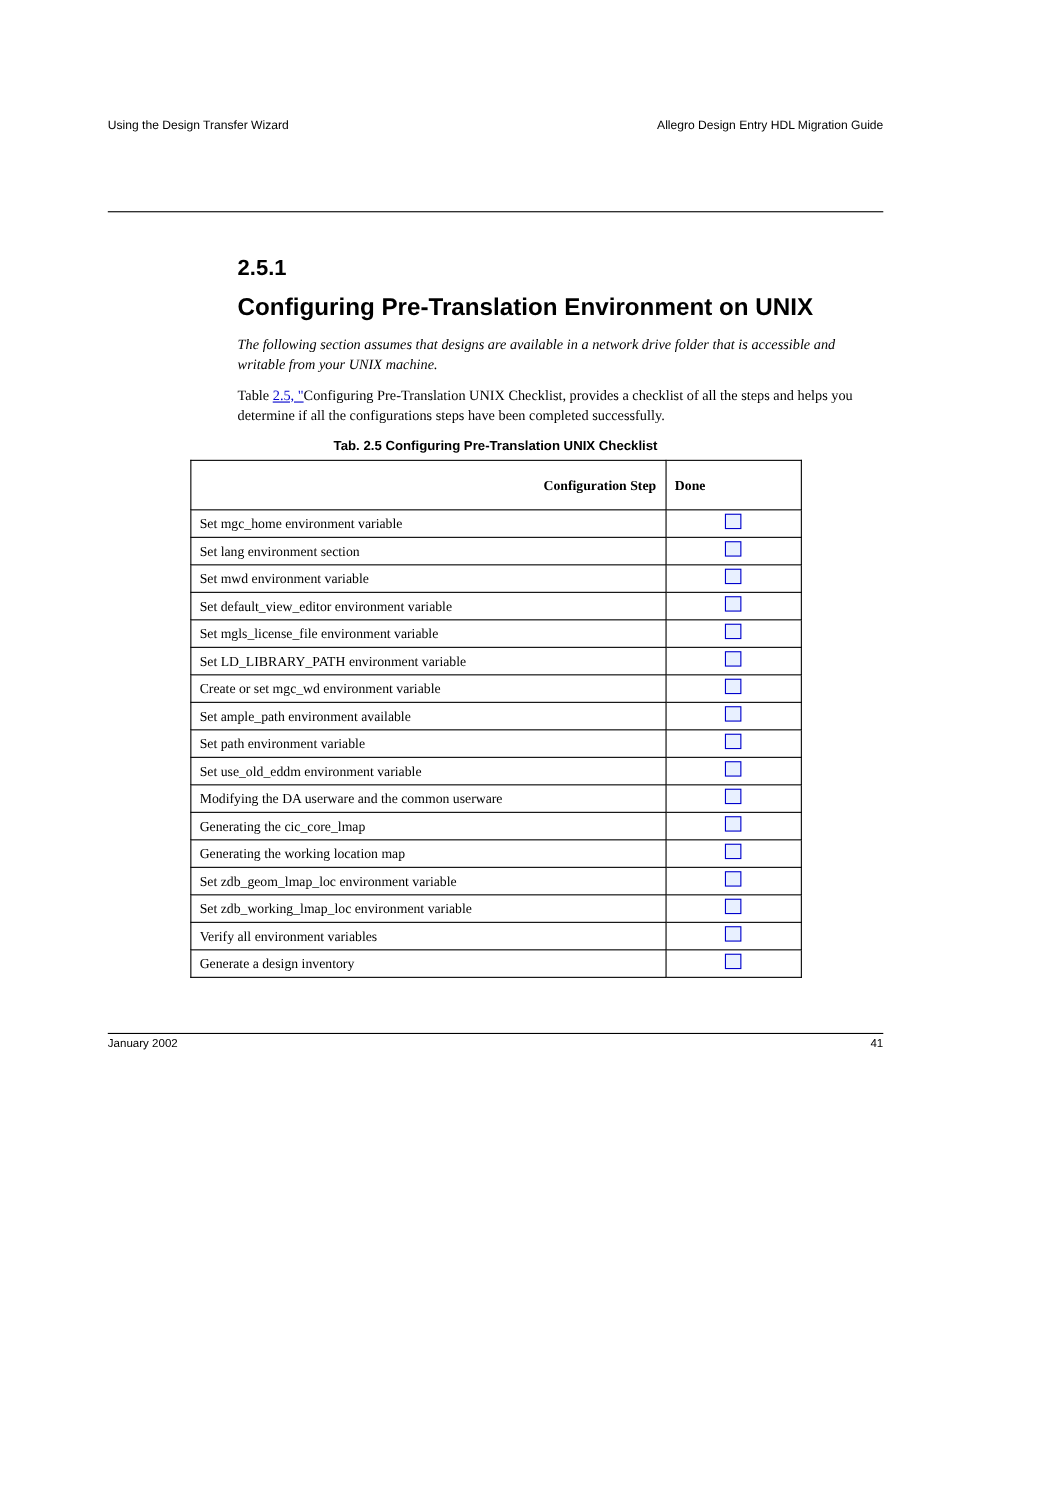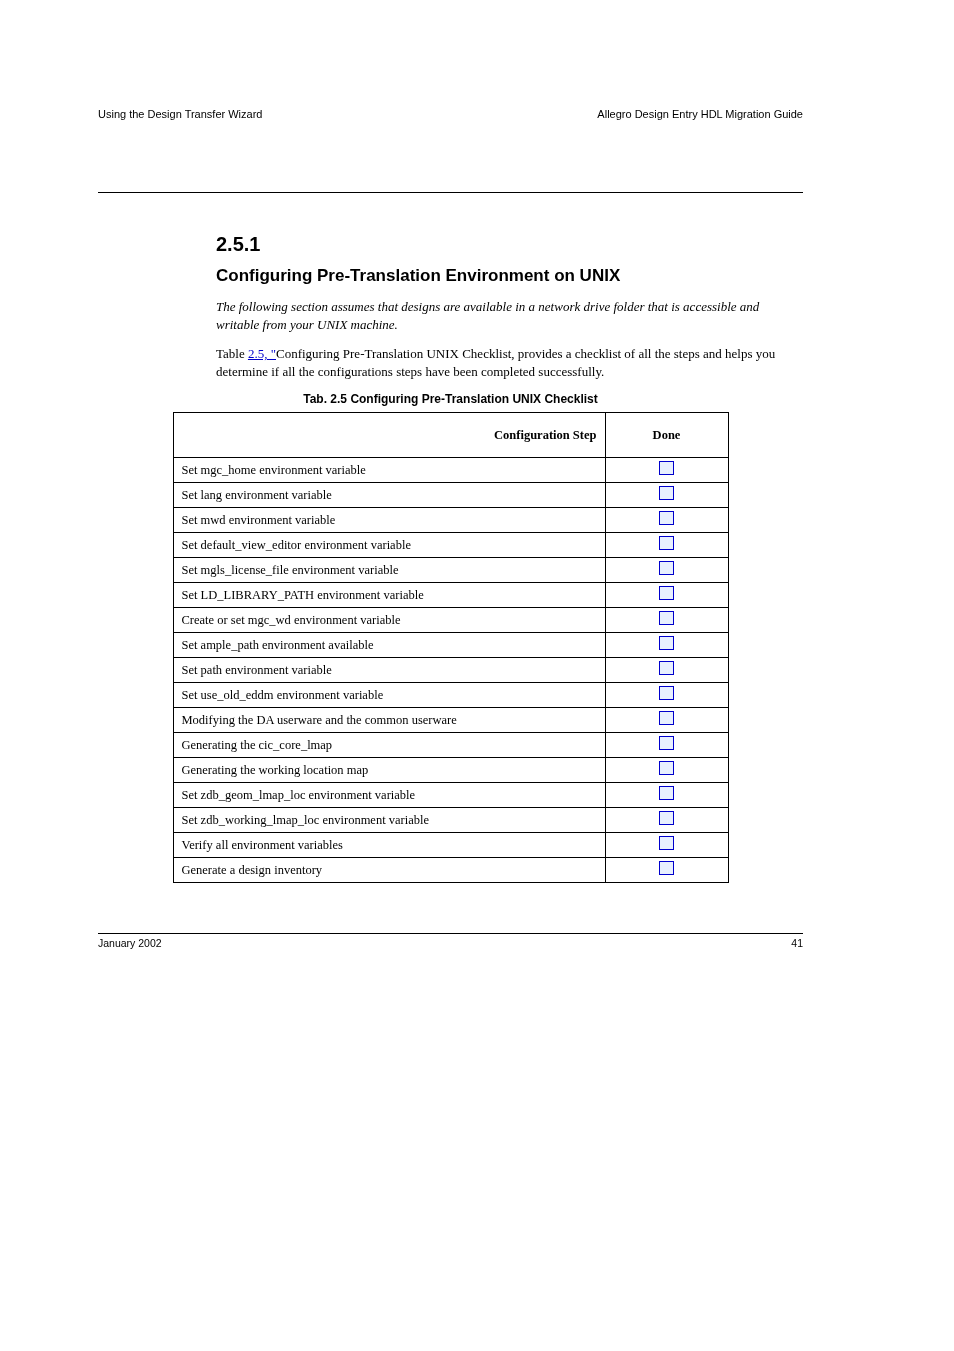--- a/index.html
+++ b/index.html
@@ -34,21 +34,21 @@
     font-family: Arial, sans-serif;
     margin-top: 36px;
     margin-bottom: 4px;
   }
   .section-title-row {
     display: flex;
     align-items: flex-start;
     margin-bottom: 6px;
   }
   .section-title {
-    font-size: 17px;
+    font-size: 22px;
     font-weight: bold;
     font-family: Arial, sans-serif;
   }
   .body-text {
     font-size: 13px;
     line-height: 1.35;
     font-family: "Times New Roman", Times, serif;
     margin: 12px 0;
   }
   .italic-body {
@@ -77,21 +77,21 @@
     border: 1px solid #000;
     padding: 4px 8px;
     vertical-align: middle;
   }
   table.checklist th {
     font-weight: bold;
     text-align: right;
     height: 36px;
   }
   table.checklist th.done-col {
-    text-align: center;
+    text-align: left;
     width: 106px;
   }
   table.checklist td.done-cell {
     text-align: center;
     padding: 3px 0;
   }
   .chk {
     display: inline-block;
     width: 15px;
     height: 14px;
@@ -142,21 +142,21 @@
         <th>Configuration Step</th>
         <th class="done-col">Done</th>
       </tr>
     </thead>
     <tbody>
       <tr>
           <td>Set mgc_home environment variable</td>
           <td class="done-cell"><span class="chk"></span></td>
         </tr>
       <tr>
-          <td>Set lang environment variable</td>
+          <td>Set lang environment section</td>
           <td class="done-cell"><span class="chk"></span></td>
         </tr>
       <tr>
           <td>Set mwd environment variable</td>
           <td class="done-cell"><span class="chk"></span></td>
         </tr>
       <tr>
           <td>Set default_view_editor environment variable</td>
           <td class="done-cell"><span class="chk"></span></td>
         </tr>

